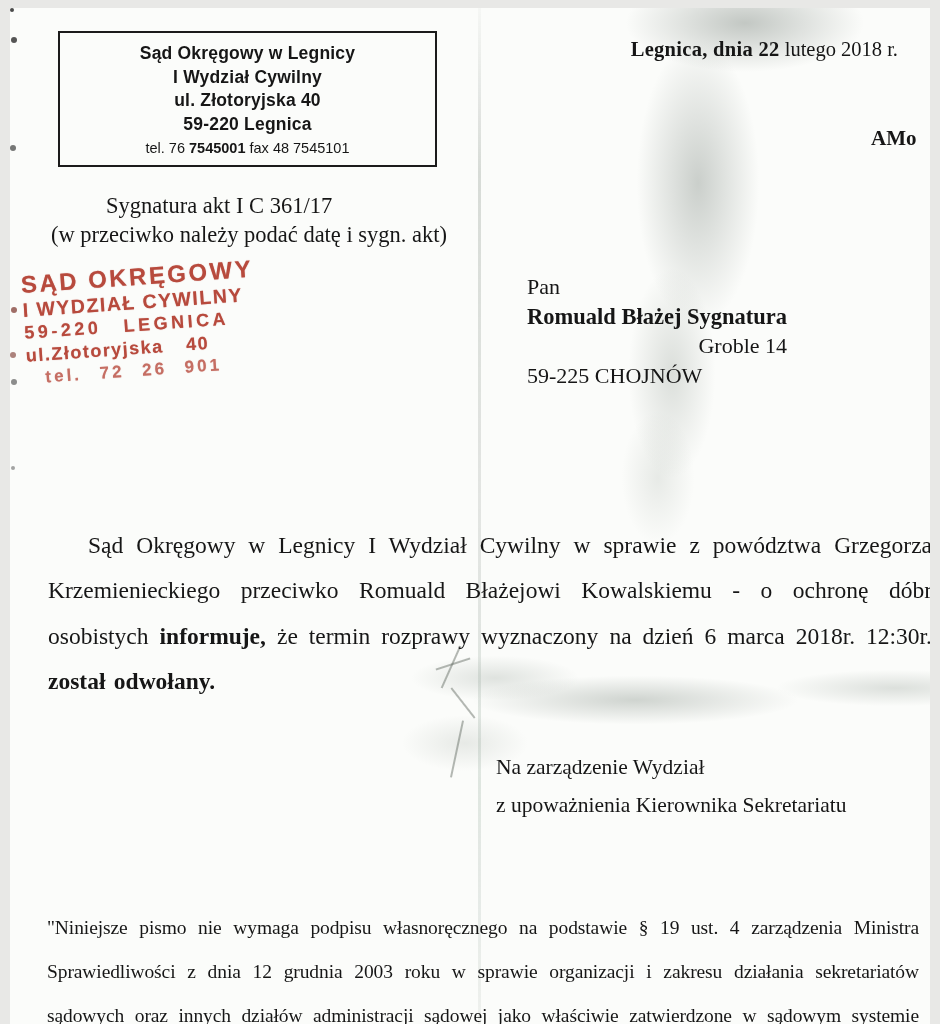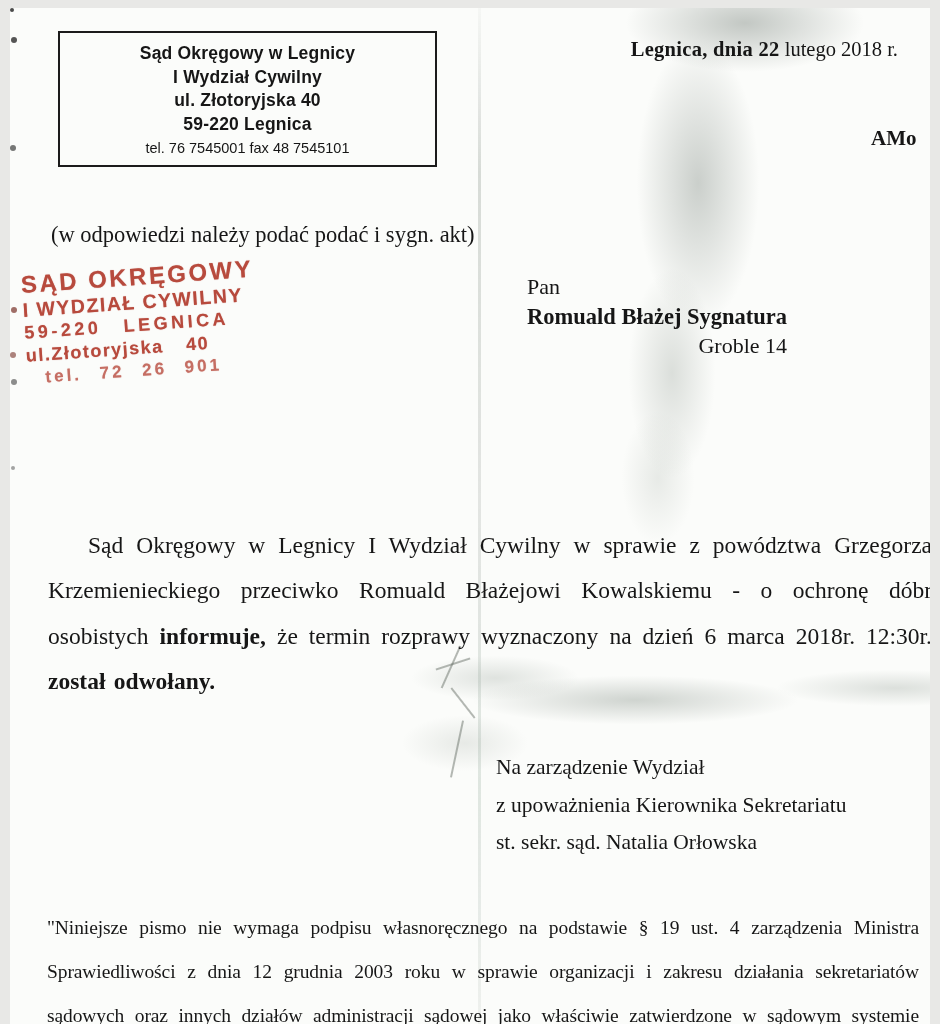--- a/index.html
+++ b/index.html
@@ -48,21 +48,21 @@
   
   .letterhead{
     position:absolute;left:48px;top:23px;width:375px;height:123px;
     border:2px solid #1b1b1b;
     text-align:center;
     font-family:"Liberation Sans", sans-serif;
     padding-top:9px;box-sizing:content-box;
   }
   .letterhead .ln{font-size:17.5px;font-weight:bold;line-height:23.5px;letter-spacing:.2px;}
   .letterhead .phone{font-size:14.5px;font-weight:normal;line-height:22px;margin-top:1px;}
-  .letterhead .phone b{font-weight:normal;}
+  .letterhead .phone b{font-weight:bold;}
   
   .dateline{position:absolute;right:32px;top:30px;font-size:20.5px;white-space:nowrap;}
   .dateline .b{font-weight:bold;letter-spacing:.3px;text-align:center;}
   .initials{position:absolute;left:861px;top:118px;font-size:21px;font-weight:bold;}
   
   .case-sig{position:absolute;left:96px;top:185px;font-size:22.5px;}
   .case-note{position:absolute;left:41px;top:214px;font-size:22.5px;}
   
   .stamp{
     position:absolute;left:10px;top:263px;width:290px;
@@ -116,39 +116,40 @@
     <div class="ln">I Wydział Cywilny</div>
     <div class="ln">ul. Złotoryjska 40</div>
     <div class="ln">59-220 Legnica</div>
     <div class="phone"><span>tel. 76 </span><b>7545001</b><span> fax 48 7545101</span></div>
   </div>
 
   <div class="dateline"><span class="b">Legnica, dnia 22</span><span> lutego 2018 r.</span></div>
 
   <div class="initials">AMo</div>
 
-  <div class="case-note">(w odpowiedzi należy podać podać i sygn. akt)</div>
+  <div class="case-sig">Sygnatura akt I C 361/17</div>
+  <div class="case-note">(w przeciwko należy podać datę i sygn. akt)</div>
 
   <div class="stamp">
     <div class="s1">SĄD OKRĘGOWY</div>
     <div class="s2">I WYDZIAŁ CYWILNY</div>
     <div class="s3">59-220 LEGNICA</div>
     <div class="s4">ul.Złotoryjska 40</div>
     <div class="s5">tel. 72 26 901</div>
   </div>
 
   <div class="recipient">
     <div>Pan</div>
     <div class="name">Romuald Błażej Sygnatura</div>
     <div class="street">Groble 14</div>
+    <div>59-225 CHOJNÓW</div>
   </div>
 
   <p class="body-par"><span>Sąd Okręgowy w Legnicy I Wydział Cywilny w sprawie z powództwa Grzegorza Krzemienieckiego przeciwko Romuald Błażejowi Kowalskiemu - o ochronę dóbr osobistych </span><span class="bold">informuje,</span><span> że termin rozprawy wyznaczony na dzień 6 marca 2018r. 12:30r. </span><span class="bold-u">został odwołany.</span></p>
 
   <div class="sig-block">
     <div>Na zarządzenie Wydział</div>
     <div>z upoważnienia Kierownika Sekretariatu</div>
-    <div>st. sekr. sąd. Natalia Orłowska</div>
   </div>
 
   <p class="footer-note">"Niniejsze pismo nie wymaga podpisu własnoręcznego na podstawie § 19 ust. 4 zarządzenia Ministra Sprawiedliwości z dnia 12 grudnia 2003 roku w sprawie organizacji i zakresu działania sekretariatów sądowych oraz innych działów administracji sądowej jako właściwie zatwierdzone w sądowym systemie teleinformatycznym."</p>
 
 </div>
 
 </body></html>

